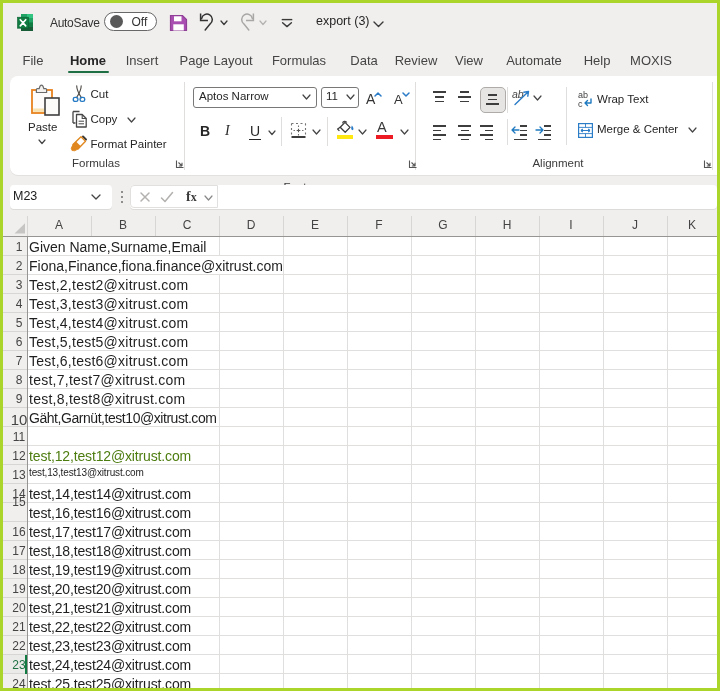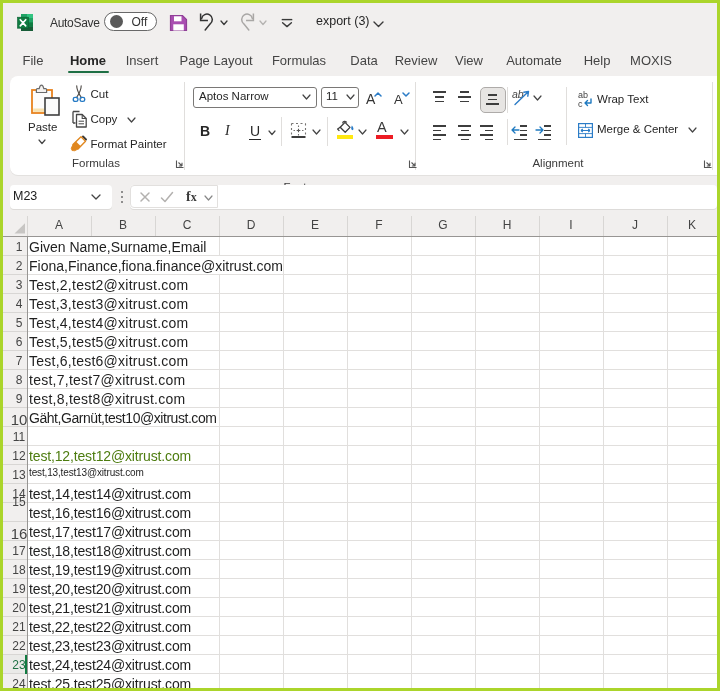--- a/index.html
+++ b/index.html
@@ -327,21 +327,21 @@
 <div class="abs" style="left:0px;top:480px;width:24px;height:1px;background:#d8d6d4;"></div>
 <div class="txt" style="left:16.0px;top:464.5px;font-size:12px;color:#444;transform:translateX(-50%);">13</div>
 <div class="abs" style="left:0px;top:481px;width:24px;height:19px;background:#f1efee;"></div>
 <div class="abs" style="left:0px;top:499px;width:24px;height:1px;background:#d8d6d4;"></div>
 <div class="txt" style="left:16.0px;top:483.5px;font-size:12px;color:#444;transform:translateX(-50%);">14</div>
 <div class="abs" style="left:0px;top:500px;width:24px;height:19px;background:#f1efee;"></div>
 <div class="abs" style="left:0px;top:518px;width:24px;height:1px;background:#d8d6d4;"></div>
 <div class="txt" style="left:16.0px;top:492px;font-size:12px;color:#444;transform:translateX(-50%);">15</div>
 <div class="abs" style="left:0px;top:519px;width:24px;height:19px;background:#f1efee;"></div>
 <div class="abs" style="left:0px;top:537px;width:24px;height:1px;background:#d8d6d4;"></div>
-<div class="txt" style="left:16.0px;top:521.5px;font-size:15px;color:#444;transform:translateX(-50%);">16</div>
+<div class="txt" style="left:16.0px;top:521.5px;font-size:12px;color:#444;transform:translateX(-50%);">16</div>
 <div class="abs" style="left:0px;top:538px;width:24px;height:19px;background:#f1efee;"></div>
 <div class="abs" style="left:0px;top:556px;width:24px;height:1px;background:#d8d6d4;"></div>
 <div class="txt" style="left:16.0px;top:540.5px;font-size:12px;color:#444;transform:translateX(-50%);">17</div>
 <div class="abs" style="left:0px;top:557px;width:24px;height:19px;background:#f1efee;"></div>
 <div class="abs" style="left:0px;top:575px;width:24px;height:1px;background:#d8d6d4;"></div>
 <div class="txt" style="left:16.0px;top:559.5px;font-size:12px;color:#444;transform:translateX(-50%);">18</div>
 <div class="abs" style="left:0px;top:576px;width:24px;height:19px;background:#f1efee;"></div>
 <div class="abs" style="left:0px;top:594px;width:24px;height:1px;background:#d8d6d4;"></div>
 <div class="txt" style="left:16.0px;top:578.5px;font-size:12px;color:#444;transform:translateX(-50%);">19</div>
 <div class="abs" style="left:0px;top:595px;width:24px;height:19px;background:#f1efee;"></div>

